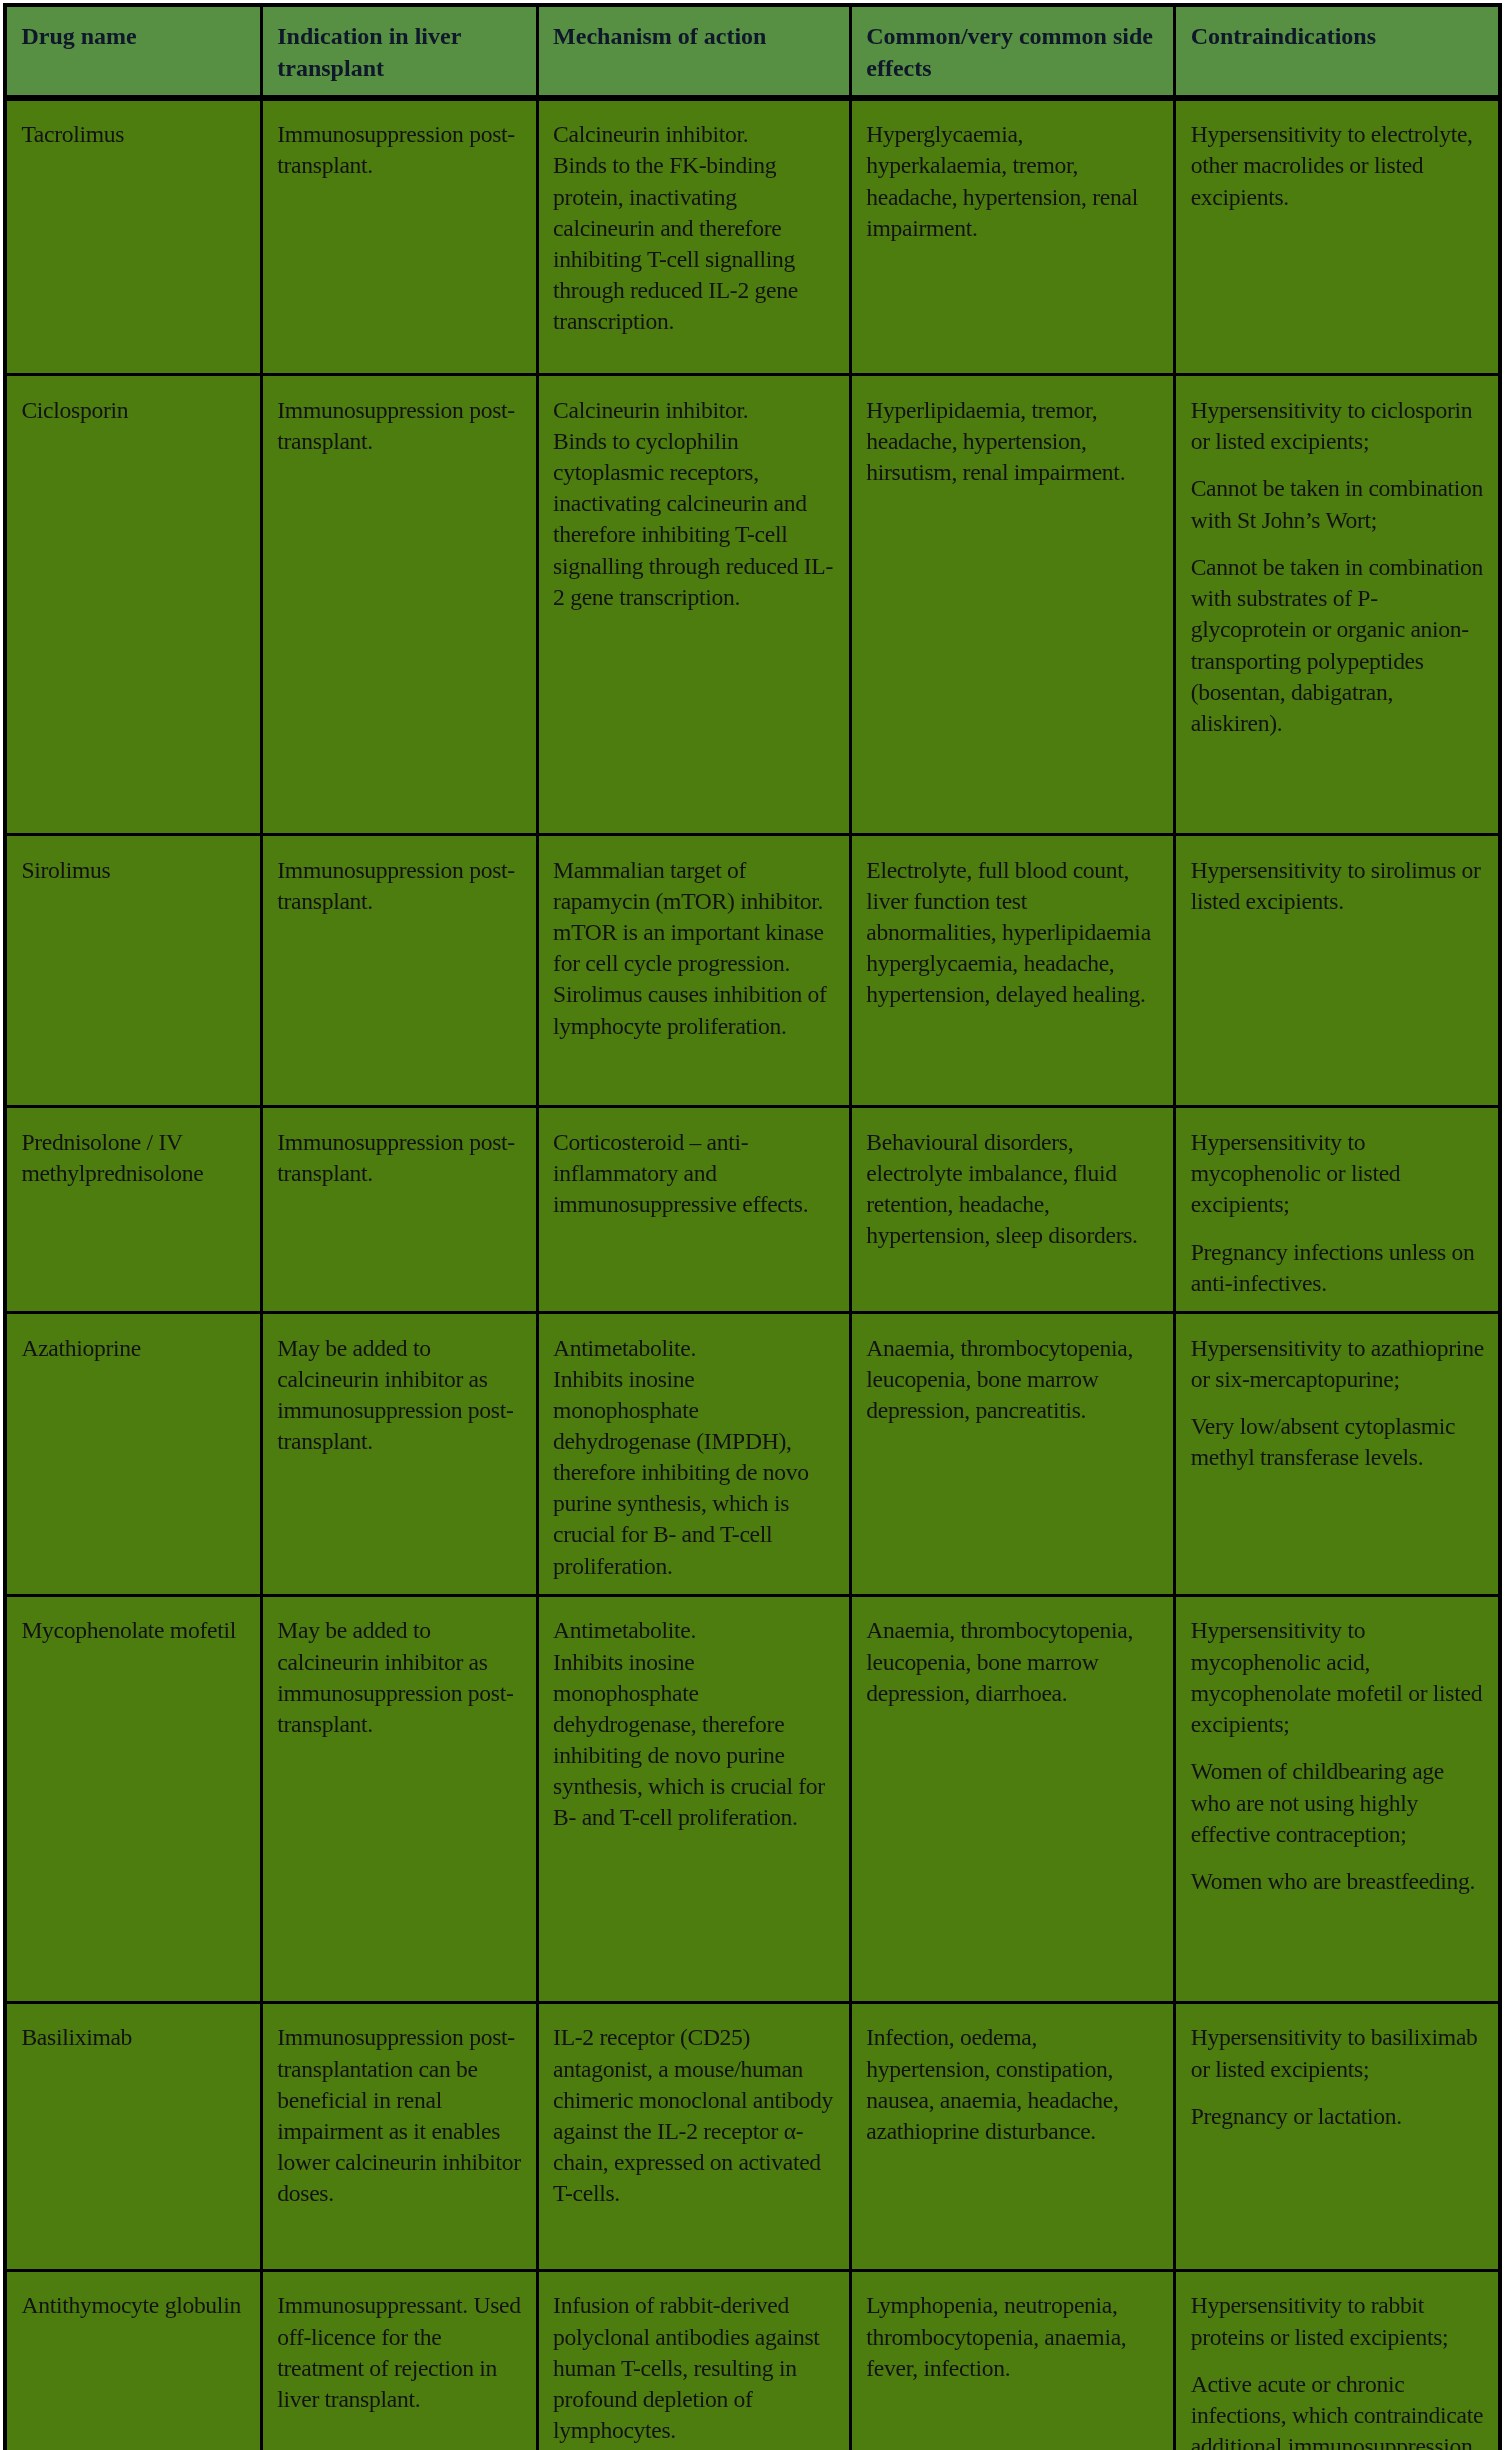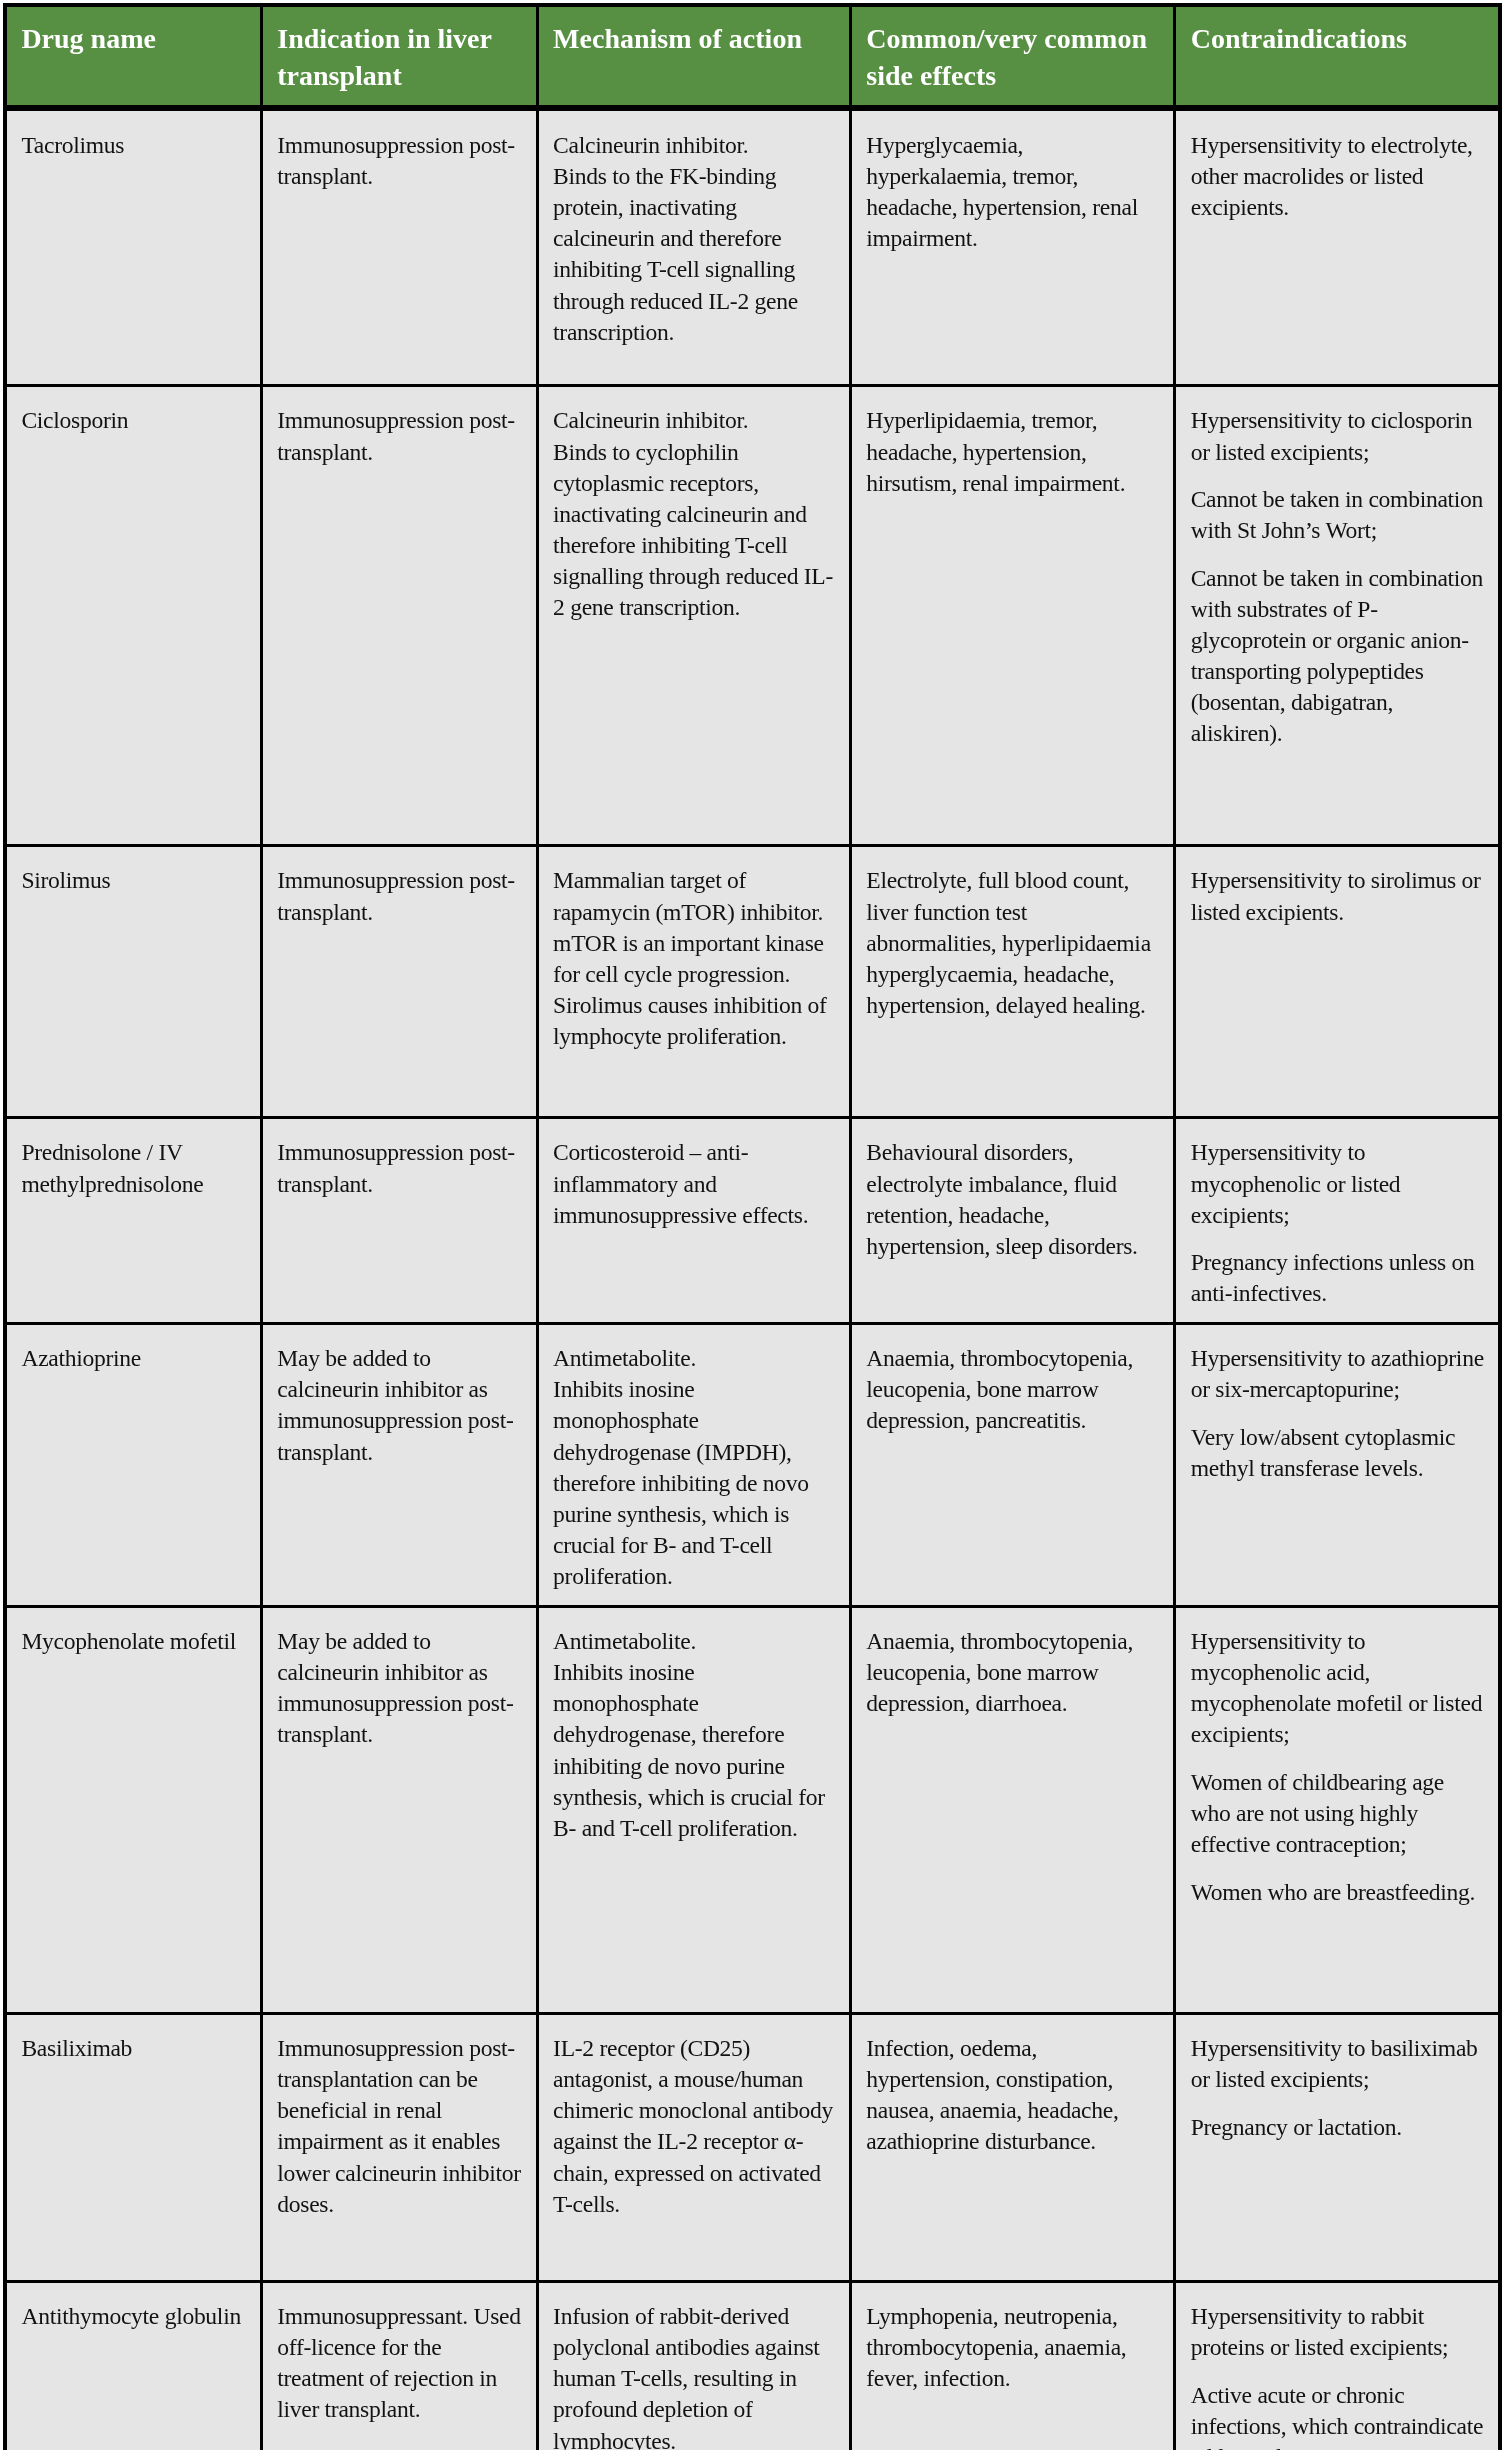--- a/index.html
+++ b/index.html
@@ -32,33 +32,33 @@
   col.c5 { width: 21.75%; }
 
   th, td {
     border: 3.6px solid #000000;
     vertical-align: top;
     box-sizing: border-box;
     text-align: left;
   }
   thead th {
     background: #578F43;
-    color: #ffffff;
-    font-size: 28px;
+    color: #0f172a;
+    font-size: 24px;
     line-height: 1.32;
     font-weight: bold;
     padding: 14.3px 11.3px 10.2px 14.3px;
     border-bottom: 6.7px solid #000000;
   }
   tbody td {
     font-size: 23.6px;
     line-height: 1.32;
     letter-spacing: -0.3px;
     padding: 18.4px 11.3px 12.3px 14.3px;
-    background: #e5e5e5;
+    background: #4d7c0f;
   }
   .pre { white-space: pre-line; }
   td p {
     margin: 0 0 16.4px 0;
     white-space: pre-line;
   }
   td p:last-child { margin-bottom: 0; }
 </style>
 </head>
 <body>

